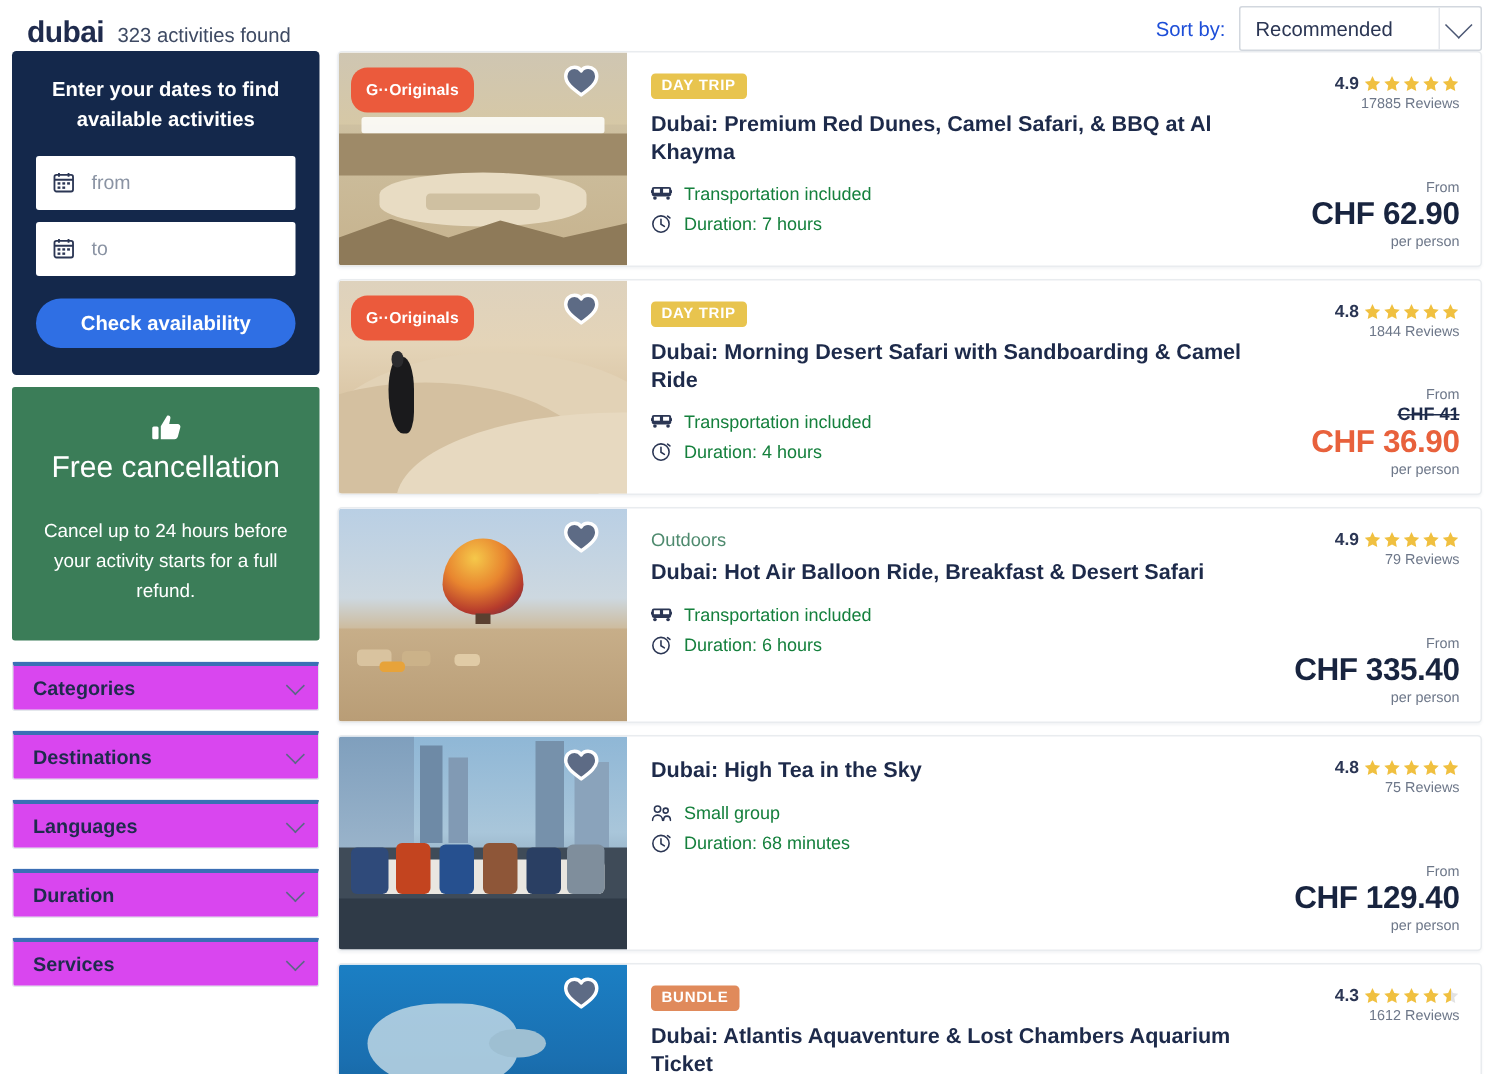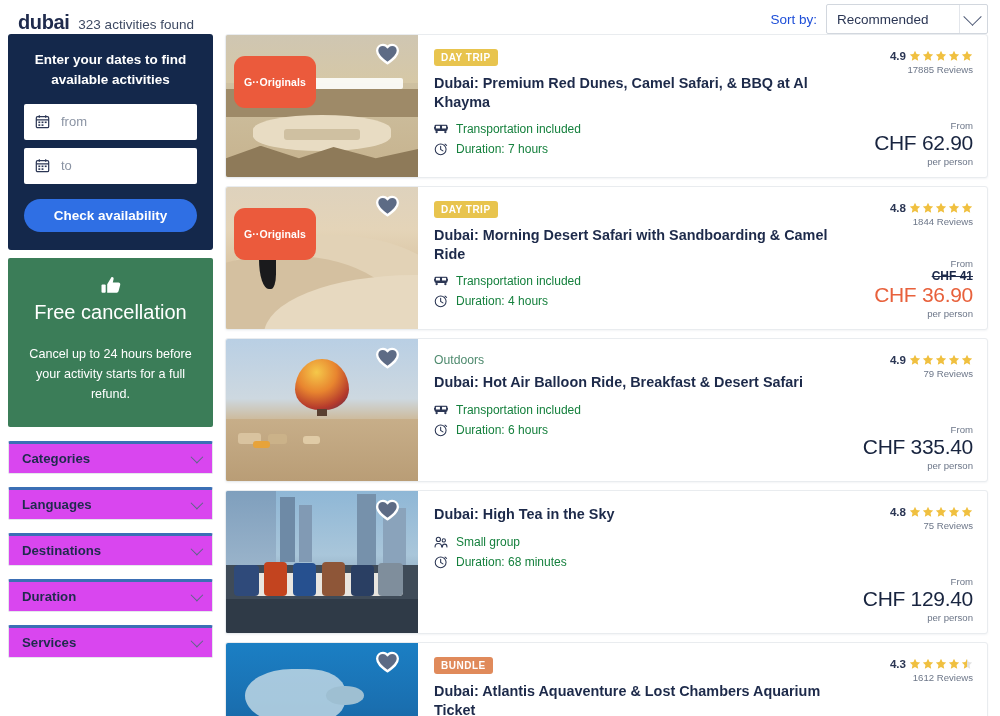--- a/index.html
+++ b/index.html
@@ -121,24 +121,24 @@
     overflow: hidden;
     box-shadow: 0 1px 2px rgba(25,40,70,.05);
     cursor: pointer;
   }
   .card-img {
     width: 192px; flex: 0 0 192px;
     position: relative;
     overflow: hidden;
   }
   .badge-orig {
-    position: absolute; top: 21px; left: 8px;
+    position: absolute; top: 10px; left: 8px;
     background: #eb5a3c;
     color: #fff; font-size: 10.5px; font-weight: 700;
-    padding: 20px 10px; border-radius: 11px;
+    padding: 9px 10px; border-radius: 11px;
     letter-spacing: .1px;
     z-index: 3;
   }
   .heart {
     position: absolute; top: 7px; right: 18px; z-index: 3;
   }
 
   .card-body {
     flex: 1; padding: 14px 14px 10px 16px;
     display: flex; flex-direction: column;
@@ -174,21 +174,21 @@
   .rating-num { font-size: 11.6px; font-weight: 700; color: #2b3654; margin-right: 0; }
   .stars { display: flex; gap: 1px; }
   .reviews { font-size: 9.6px; color: #6d7789; margin-top: 2px; }
   .price-block { margin-top: auto; }
   .from-lbl { font-size: 9.6px; color: #6d7789; }
   .old-price {
     font-size: 12px; font-weight: 700; color: #1d2a4a;
     text-decoration: line-through;
   }
   .price {
-    font-size: 21px; font-weight: 400; color: #18243f; letter-spacing: -.3px;
+    font-size: 21px; font-weight: 700; color: #18243f; letter-spacing: -.3px;
     line-height: 1.15;
   }
   .price.sale { color: #e8613c; }
   .pp { font-size: 9.6px; color: #6d7789; margin-top: 1px; }
 
   
   .ph { position: absolute; inset: 0; }
 </style>
 </head>
 <body>
@@ -252,25 +252,25 @@
       <h4>Free cancellation</h4>
       <p>Cancel up to 24 hours before your activity starts for a full refund.</p>
     </div>
 
     <div class="filters">
       <div class="filter">
         <span class="filter-label">Categories</span>
         <span class="chev-sm"></span>
       </div>
       <div class="filter">
+        <span class="filter-label">Destinations</span>
+        <span class="chev-sm"></span>
+      </div>
+      <div class="filter">
         <span class="filter-label">Languages</span>
-        <span class="chev-sm"></span>
-      </div>
-      <div class="filter">
-        <span class="filter-label">Destinations</span>
         <span class="chev-sm"></span>
       </div>
       <div class="filter">
         <span class="filter-label">Duration</span>
         <span class="chev-sm"></span>
       </div>
       <div class="filter">
         <span class="filter-label">Services</span>
         <span class="chev-sm"></span>
       </div>

